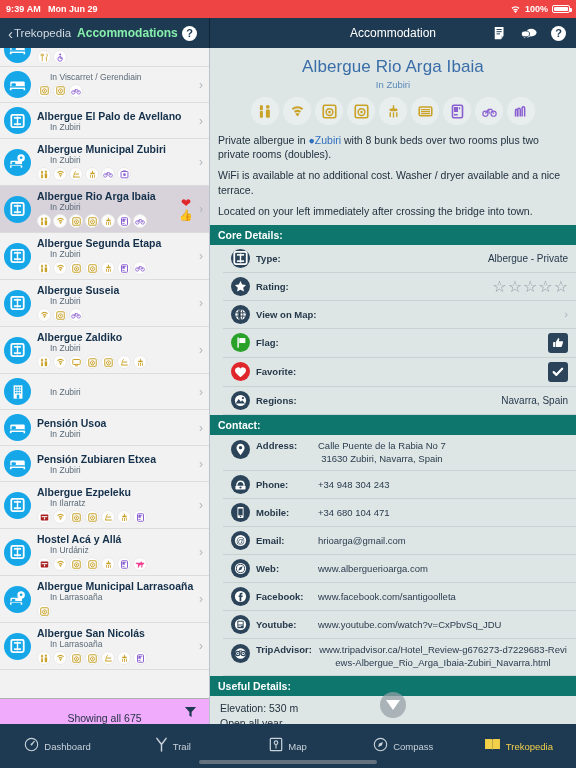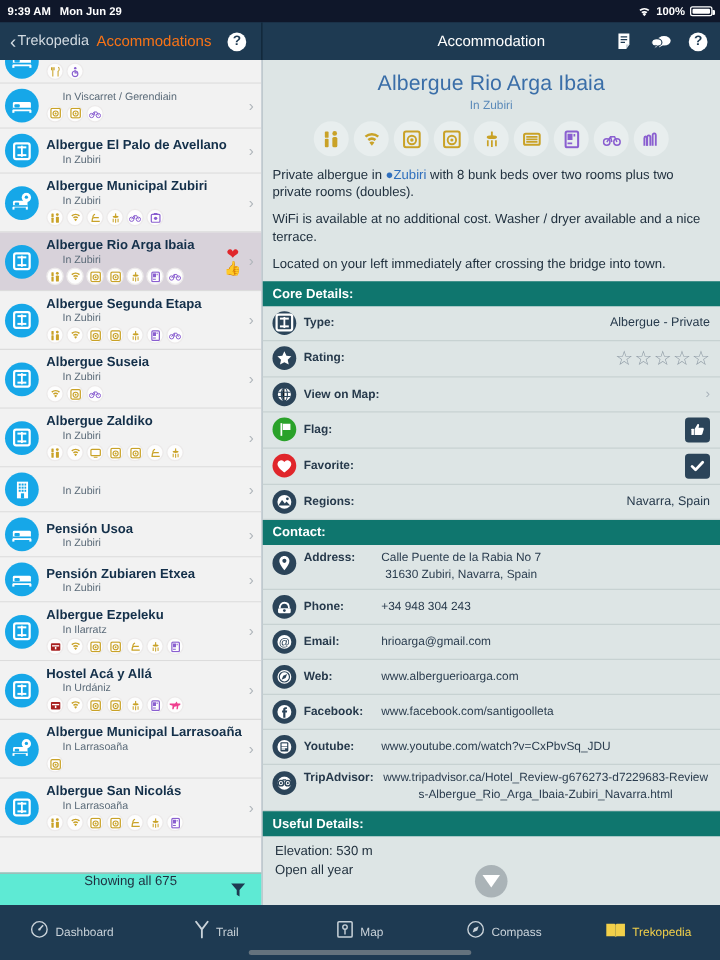--- a/index.html
+++ b/index.html
@@ -6,21 +6,21 @@
   html, body {
     width: 576px; height: 768px;
     font-family: "Liberation Sans", sans-serif;
     overflow: hidden;
     background: #1e3a52;
   }
   .app { width: 576px; height: 768px; position: relative; display: flex; flex-direction: column; }
 
   
   .statusbar {
-    height: 18px; background: #0f172a; color: #fff;
+    height: 18px; background: #ef4444; color: #fff;
     display: flex; align-items: center; font-size: 9px;
     padding: 0 6px; flex: 0 0 18px;
   }
   .sb-time { font-weight: bold; letter-spacing: .1px; }
   .sb-date { margin-left: 7px; font-weight: bold; }
   .sb-right { margin-left: auto; display: flex; align-items: center; gap: 4px; }
   .sb-batt-pct { font-weight: bold; font-size: 9px; }
   .batt {
     width: 18px; height: 8px; border: 1px solid #fff; border-radius: 2px;
     position: relative; display: inline-block;
@@ -32,21 +32,21 @@
   .batt-fill { position:absolute; left:1px; top:1px; bottom:1px; background:#fff; border-radius:1px; }
 
   
   .navs { display: flex; flex: 0 0 30px; background: #1e3a52; }
   .nav-left {
     width: 210px; display: flex; align-items: center; padding: 0 8px;
     border-right: 1px solid #0f2436; position: relative;
   }
   .back-chevron { color: #d3dbe2; font-size: 15px; font-weight: 300; line-height: 1; margin-right: 1px;}
   .back-label { color: #d3dbe2; font-size: 11.5px; }
-  .nav-left-title { color: #f97316; font-size: 12px; font-weight: normal; margin-left: 6px; }
+  .nav-left-title { color: #86efac; font-size: 12px; font-weight: bold; margin-left: 6px; }
   .nav-right {
     flex: 1; display: flex; align-items: center; padding: 0 10px; position: relative;
   }
   .nav-right-title {
     color: #fff; font-size: 12px; position: absolute;
     left: 0; right: 0; text-align: center; pointer-events: none;
   }
   .nav-icons { margin-left: auto; display: flex; align-items: center; gap: 14px; z-index: 2;}
   .helpbtn {
     width: 15px; height: 15px; border-radius: 50%; background: #fff; color: #1e3a52;
@@ -90,22 +90,22 @@
     font-size: 8px; line-height: 1;
   }
   .chev { color: #b0b6bb; font-size: 12px; margin-left: 4px; font-weight: 300;}
   .rowmarks {
     display: flex; flex-direction: column; align-items: center; gap: 0px; margin-right: 2px;
   }
   .heart-red { color: #e0262b; font-size: 12px; line-height: 1.05; }
   .thumb-green { color: #3aa63a; font-size: 11px; line-height: 1; }
 
   .sidefooter {
-    flex: 0 0 26px; background: #5eead4; border-top: 1px solid #b0b0b0;
-    display: flex; align-items: flex-start; justify-content: center; position: relative;
+    flex: 0 0 26px; background: #f0abfc; border-top: 1px solid #b0b0b0;
+    display: flex; align-items: flex-end; justify-content: center; position: relative;
   }
   .sidefooter-label { font-size: 10.5px; color: #1f2f3f; }
   .filter-icon { position: absolute; right: 12px; top: 50%; transform: translateY(-50%); }
 
   
   .detail { flex: 1; background: #dde5e5; min-width: 0; overflow: hidden; position: relative; }
   .dtitle {
     text-align: center; color: #3a6ea8; font-size: 17px; padding-top: 9px;
     letter-spacing: .1px;
   }
@@ -121,21 +121,21 @@
   .desc p { font-size: 10.5px; color: #21313f; line-height: 1.35; margin-bottom: 7px; }
   .desc a { color: #2f6fbd; text-decoration: none; }
   .bullet { color: #2f6fbd; }
 
   .section-hd {
     background: #0f766e; color: #fff; font-size: 10.5px; font-weight: bold;
     padding: 4px 8px;
   }
   .drow {
     display: flex; align-items: center; padding: 4px 8px;
-    border-bottom: 1px solid #c7d2d2; min-height: 27px;
+    border-bottom: 1px solid #c7d2d2; min-height: 27px; margin-left: 13px;
   }
   .drow.tall { align-items: flex-start; padding-top: 5px; padding-bottom: 5px; }
   .dicon {
     width: 19px; height: 19px; border-radius: 50%; background: #2b4459;
     flex: 0 0 19px; display:flex; align-items:center; justify-content:center;
     margin-right: 6px; color: #fff;
   }
   .dicon.green { background: #2aa22a; }
   .dicon.red { background: #e0262b; }
   .dlabel { font-size: 9.5px; color: #26394b; font-weight: bold; flex: 0 0 auto; }
@@ -1081,20 +1081,31 @@
                 <rect x="1.5" y="7.2" width="11" height="4.2" rx="1" fill="#fff"></rect>
                 <path d="M3 7.2c0-3 1.6-4.8 4-4.8s4 1.8 4 4.8" fill="none" stroke="#fff" stroke-width="1.6"></path>
                 <circle cx="7" cy="9.2" r="1.2" fill="#2b4459"></circle>
               </svg>
             </span>
             <span class="dlabel w">Phone:</span>
             <span class="dvalue-l">+34 948 304 243</span>
           </div>
           <div class="drow">
             <span class="dicon">
+              <svg width="9" height="13" viewBox="0 0 10 14">
+                <rect x="1.6" y="1" width="6.8" height="12" rx="1.1" fill="#fff"></rect>
+                <rect x="2.6" y="2.6" width="4.8" height="7.6" fill="#2b4459"></rect>
+                <circle cx="5" cy="11.4" r=".8" fill="#2b4459"></circle>
+              </svg>
+            </span>
+            <span class="dlabel w">Mobile:</span>
+            <span class="dvalue-l">+34 680 104 471</span>
+          </div>
+          <div class="drow">
+            <span class="dicon">
               <svg width="13" height="13" viewBox="0 0 14 14">
                 <circle cx="7" cy="7" r="6" fill="#fff"></circle>
                 <text x="7" y="10.4" font-size="9.6" text-anchor="middle" fill="#2b4459" font-family="Liberation Sans, sans-serif">@</text>
               </svg>
             </span>
             <span class="dlabel w">Email:</span>
             <span class="dvalue-l">hrioarga@gmail.com</span>
           </div>
           <div class="drow">
             <span class="dicon">

